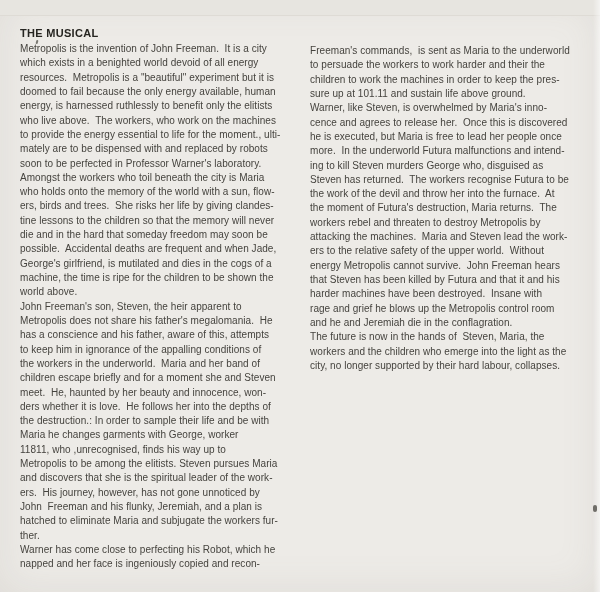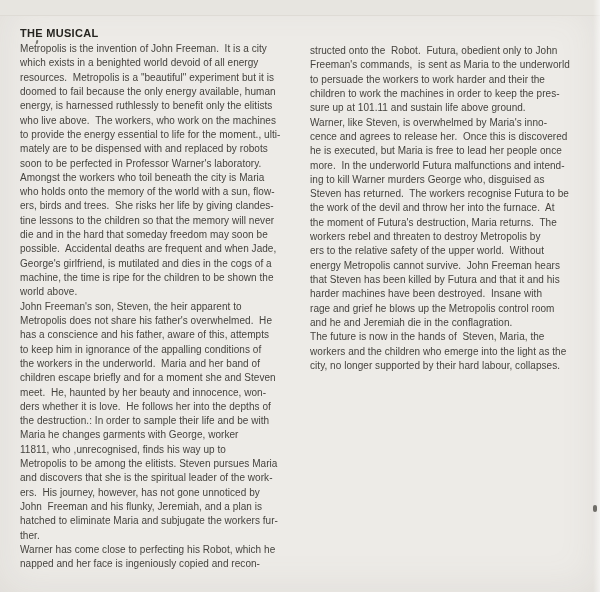--- a/index.html
+++ b/index.html
@@ -87,21 +87,21 @@
         <div class="text-line">Amongst the workers who toil beneath the city is Maria</div>
         <div class="text-line">who holds onto the memory of the world with a sun, flow-</div>
         <div class="text-line">ers, birds and trees.  She risks her life by giving clandes-</div>
         <div class="text-line">tine lessons to the children so that the memory will never</div>
         <div class="text-line">die and in the hard that someday freedom may soon be</div>
         <div class="text-line">possible.  Accidental deaths are frequent and when Jade,</div>
         <div class="text-line">George's girlfriend, is mutilated and dies in the cogs of a</div>
         <div class="text-line">machine, the time is ripe for the children to be shown the</div>
         <div class="text-line">world above.</div>
         <div class="text-line">John Freeman's son, Steven, the heir apparent to</div>
-        <div class="text-line">Metropolis does not share his father's overwhelmed.  He</div>
+        <div class="text-line">Metropolis does not share his father's megalomania.  He</div>
         <div class="text-line">has a conscience and his father, aware of this, attempts</div>
         <div class="text-line">to keep him in ignorance of the appalling conditions of</div>
         <div class="text-line">the workers in the underworld.  Maria and her band of</div>
         <div class="text-line">children escape briefly and for a moment she and Steven</div>
         <div class="text-line">meet.  He, haunted by her beauty and innocence, won-</div>
         <div class="text-line">ders whether it is love.  He follows her into the depths of</div>
         <div class="text-line">the destruction.: In order to sample their life and be with</div>
         <div class="text-line">Maria he changes garments with George, worker</div>
         <div class="text-line">11811, who ,unrecognised, finds his way up to</div>
         <div class="text-line">Metropolis to be among the elitists. Steven pursues Maria</div>
@@ -110,34 +110,34 @@
         <div class="text-line">John  Freeman and his flunky, Jeremiah, and a plan is</div>
         <div class="text-line">hatched to eliminate Maria and subjugate the workers fur-</div>
         <div class="text-line">ther.</div>
         <div class="text-line">Warner has come close to perfecting his Robot, which he</div>
         <div class="text-line">napped and her face is ingeniously copied and recon-</div>
       </div>
   </div>
 
   <div class="col col-right">
     <div class="lines">
-        <div class="text-line">structed onto the  Robot.  Futura, obedient only to John</div>
         <div class="text-line">Freeman's commands,  is sent as Maria to the underworld</div>
         <div class="text-line">to persuade the workers to work harder and their the</div>
         <div class="text-line">children to work the machines in order to keep the pres-</div>
         <div class="text-line">sure up at 101.11 and sustain life above ground.</div>
         <div class="text-line">Warner, like Steven, is overwhelmed by Maria's inno-</div>
         <div class="text-line">cence and agrees to release her.  Once this is discovered</div>
         <div class="text-line">he is executed, but Maria is free to lead her people once</div>
         <div class="text-line">more.  In the underworld Futura malfunctions and intend-</div>
-        <div class="text-line">ing to kill Warner murders George who, disguised as</div>
+        <div class="text-line">ing to kill Steven murders George who, disguised as</div>
         <div class="text-line">Steven has returned.  The workers recognise Futura to be</div>
         <div class="text-line">the work of the devil and throw her into the furnace.  At</div>
         <div class="text-line">the moment of Futura's destruction, Maria returns.  The</div>
         <div class="text-line">workers rebel and threaten to destroy Metropolis by</div>
+        <div class="text-line">attacking the machines.  Maria and Steven lead the work-</div>
         <div class="text-line">ers to the relative safety of the upper world.  Without</div>
         <div class="text-line">energy Metropolis cannot survive.  John Freeman hears</div>
         <div class="text-line">that Steven has been killed by Futura and that it and his</div>
         <div class="text-line">harder machines have been destroyed.  Insane with</div>
         <div class="text-line">rage and grief he blows up the Metropolis control room</div>
         <div class="text-line">and he and Jeremiah die in the conflagration.</div>
         <div class="text-line">The future is now in the hands of  Steven, Maria, the</div>
         <div class="text-line">workers and the children who emerge into the light as the</div>
         <div class="text-line">city, no longer supported by their hard labour, collapses.</div>
       </div>

